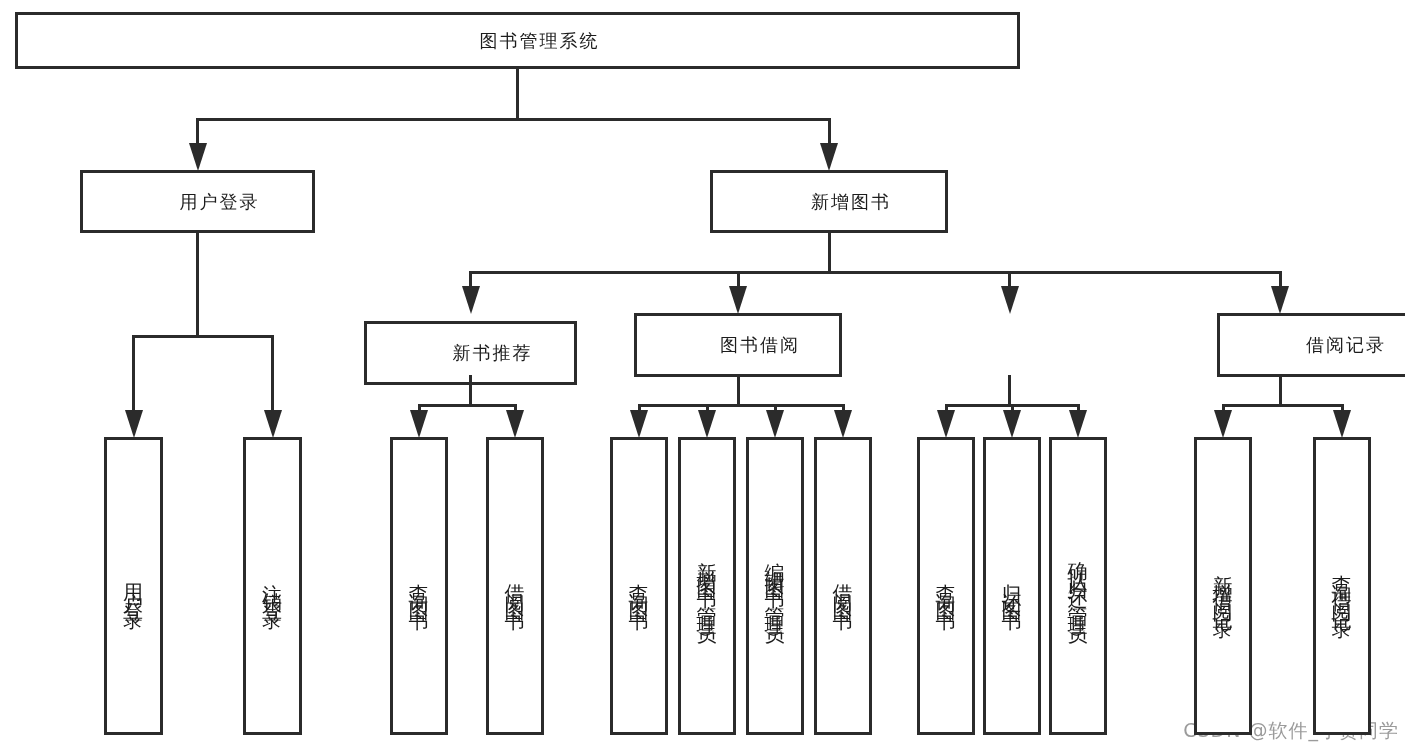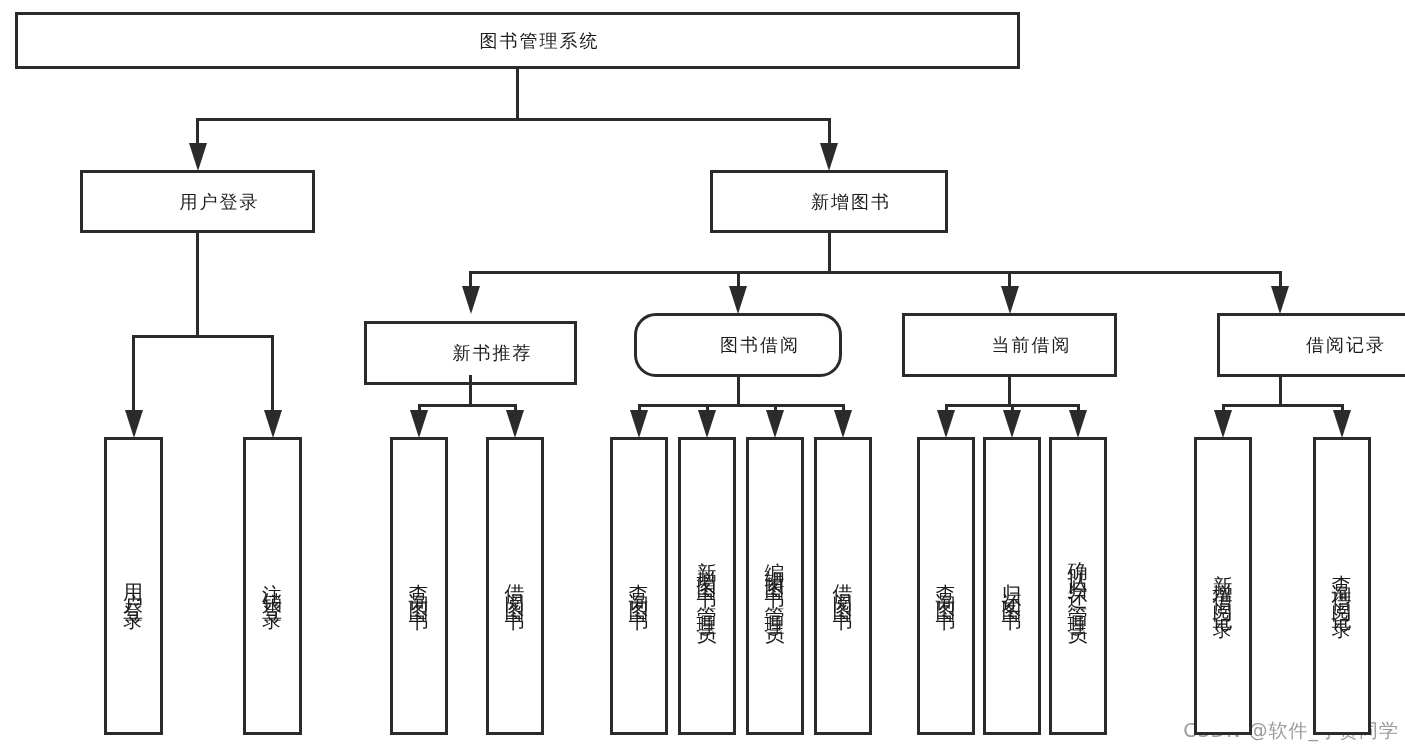--- a/index.html
+++ b/index.html
@@ -76,25 +76,22 @@
     </div>
     <div class="node node-h" style="left: 80px; top: 170px; width: 235px; height: 63px;">
       <span class="label">用户登录</span>
     </div>
     <div class="node node-h" style="left: 710px; top: 170px; width: 238px; height: 63px;">
       <span class="label">新增图书</span>
     </div>
     <div class="node node-h" style="left: 364px; top: 321px; width: 213px; height: 64px;">
       <span class="label">新书推荐</span>
     </div>
-    <div class="node node-h" style="left: 634px; top: 313px; width: 208px; height: 64px; border-radius: 22px;">
+    <div class="node node-h" style="left: 634px; top: 313px; width: 208px; height: 64px;">
       <span class="label">图书借阅</span>
-    </div>
-    <div class="node node-h" style="left: 902px; top: 313px; width: 215px; height: 64px;">
-      <span class="label">当前借阅</span>
     </div>
     <div class="node node-h" style="left: 1173px; top: 313px; width: 214px; height: 64px; margin-left: 44px;">
       <span class="label">借阅记录</span>
     </div>
     <div class="node node-v" style="left: 104px; top: 437px; width: 59px; height: 298px;">
       <span class="label">用户登录</span>
     </div>
     <div class="node node-v" style="left: 243px; top: 437px; width: 59px; height: 298px;">
       <span class="label">注销登录</span>
     </div>

